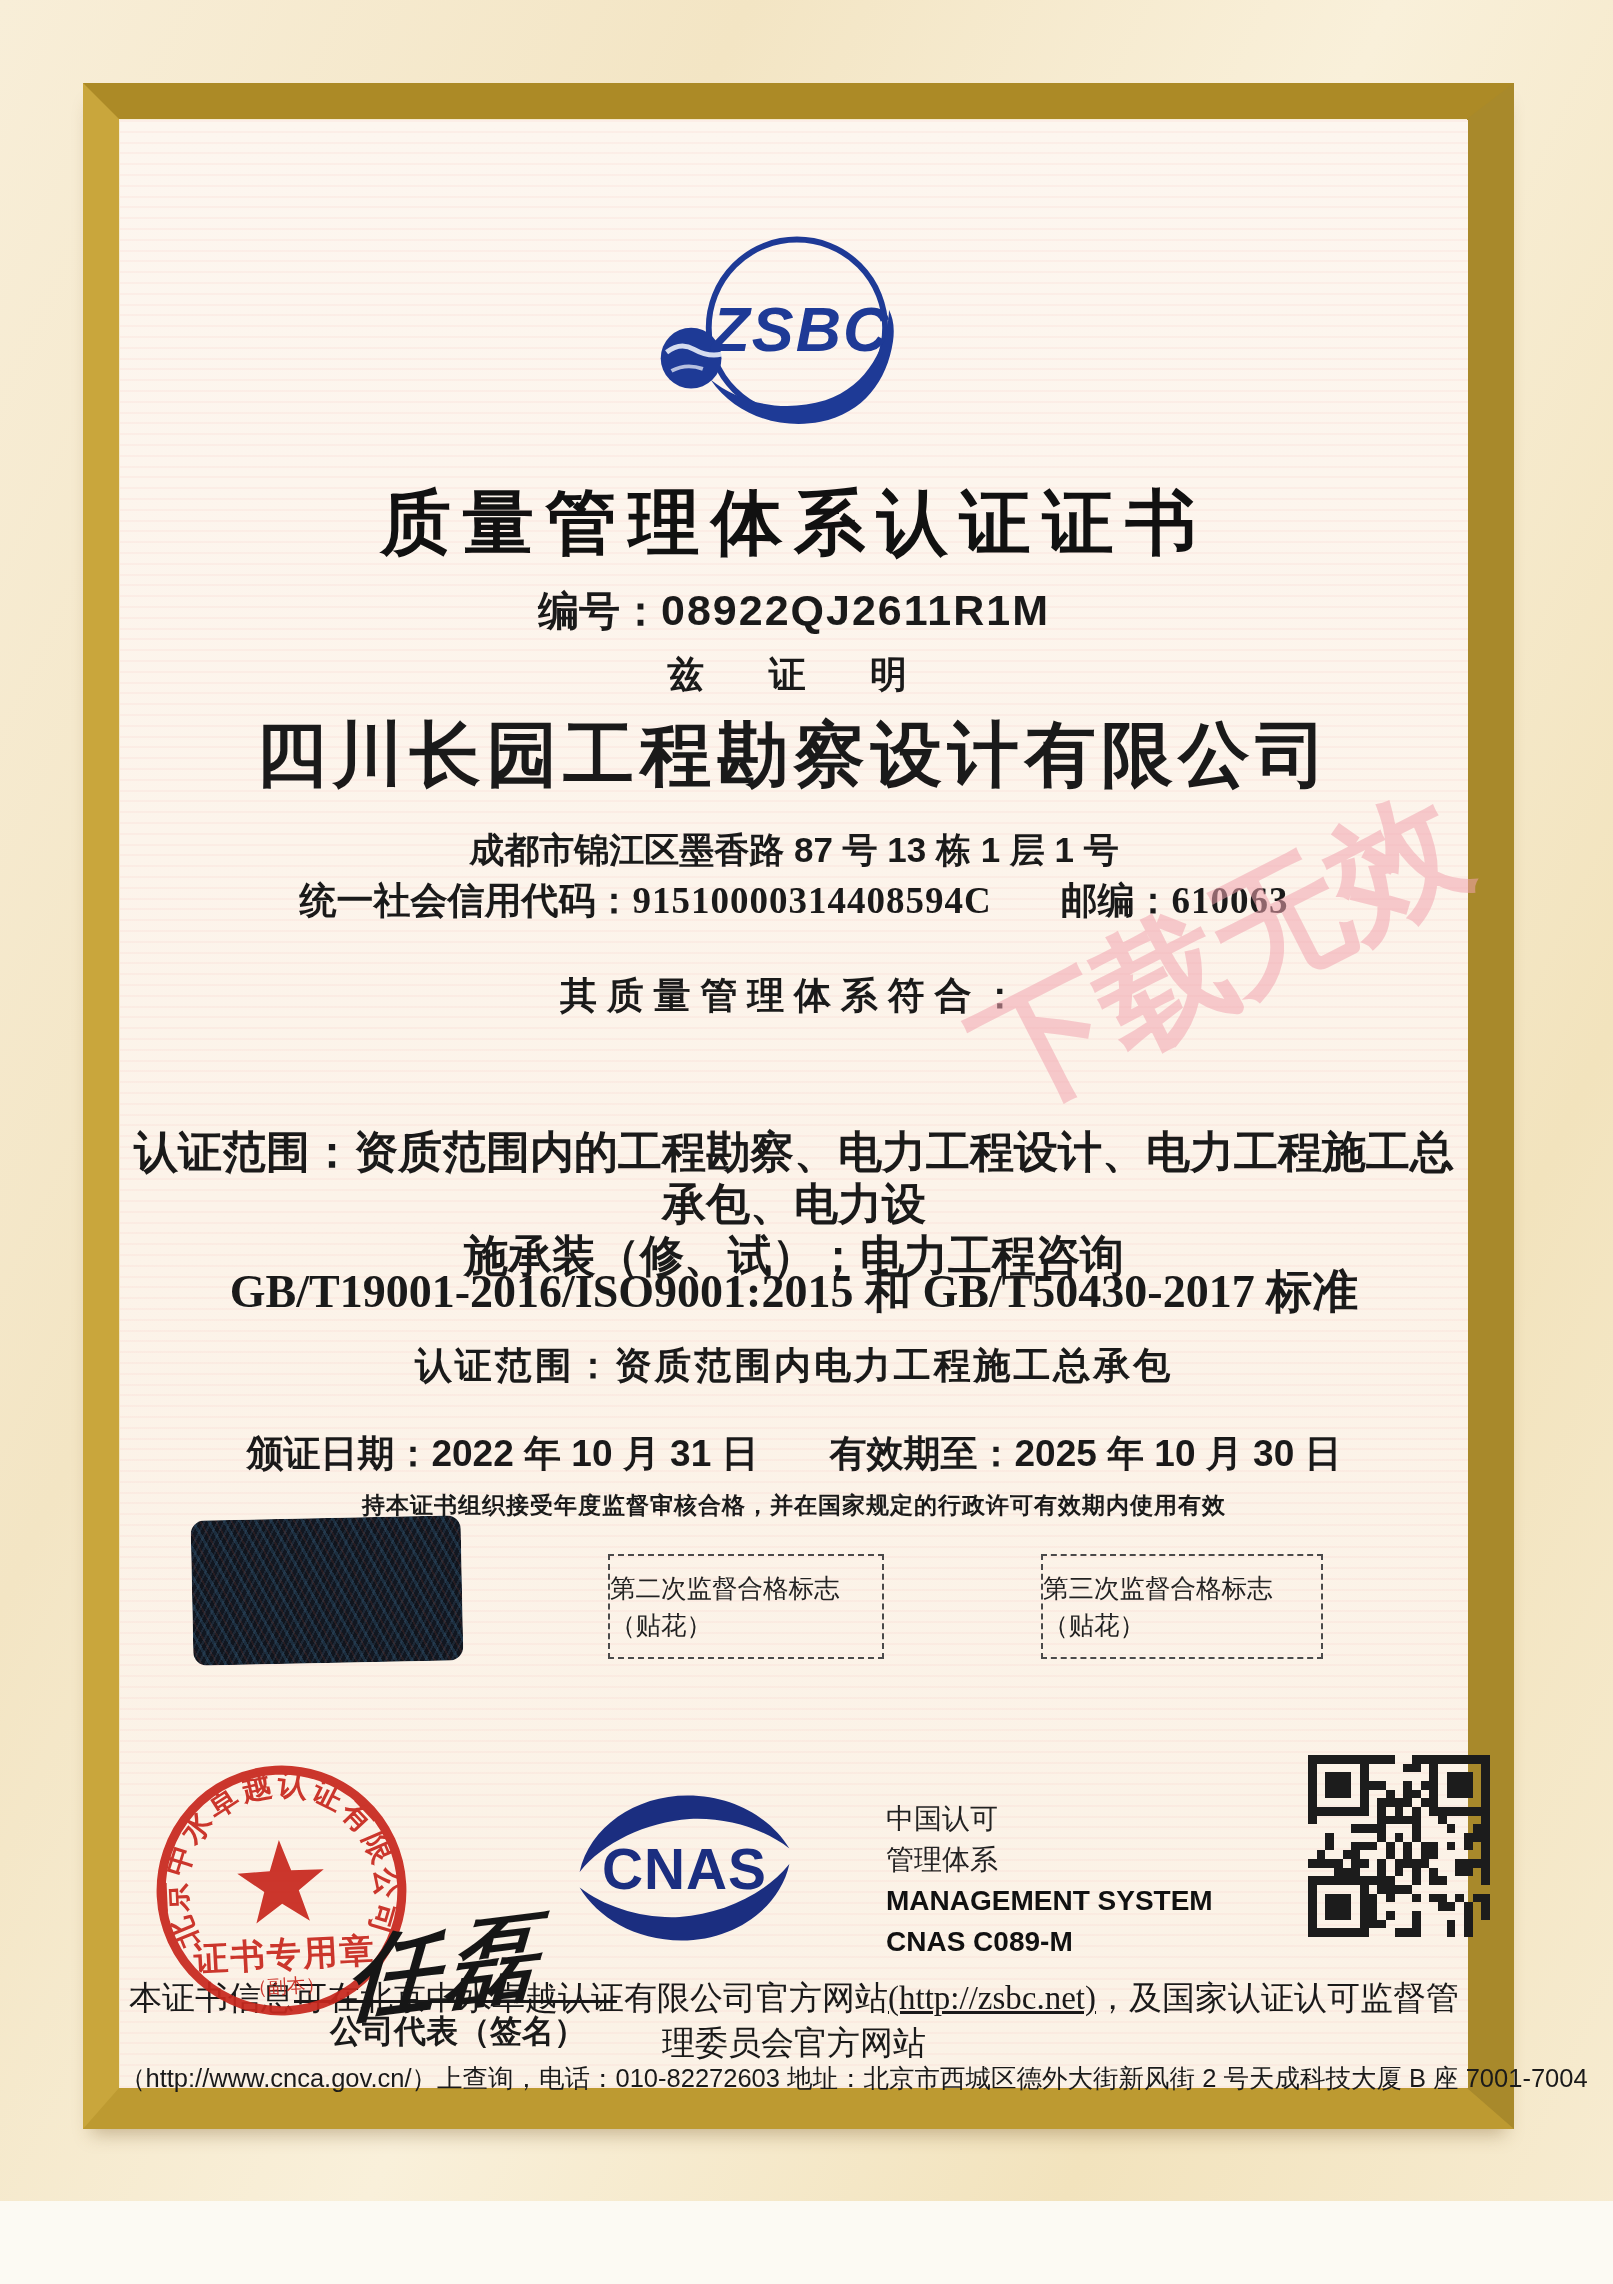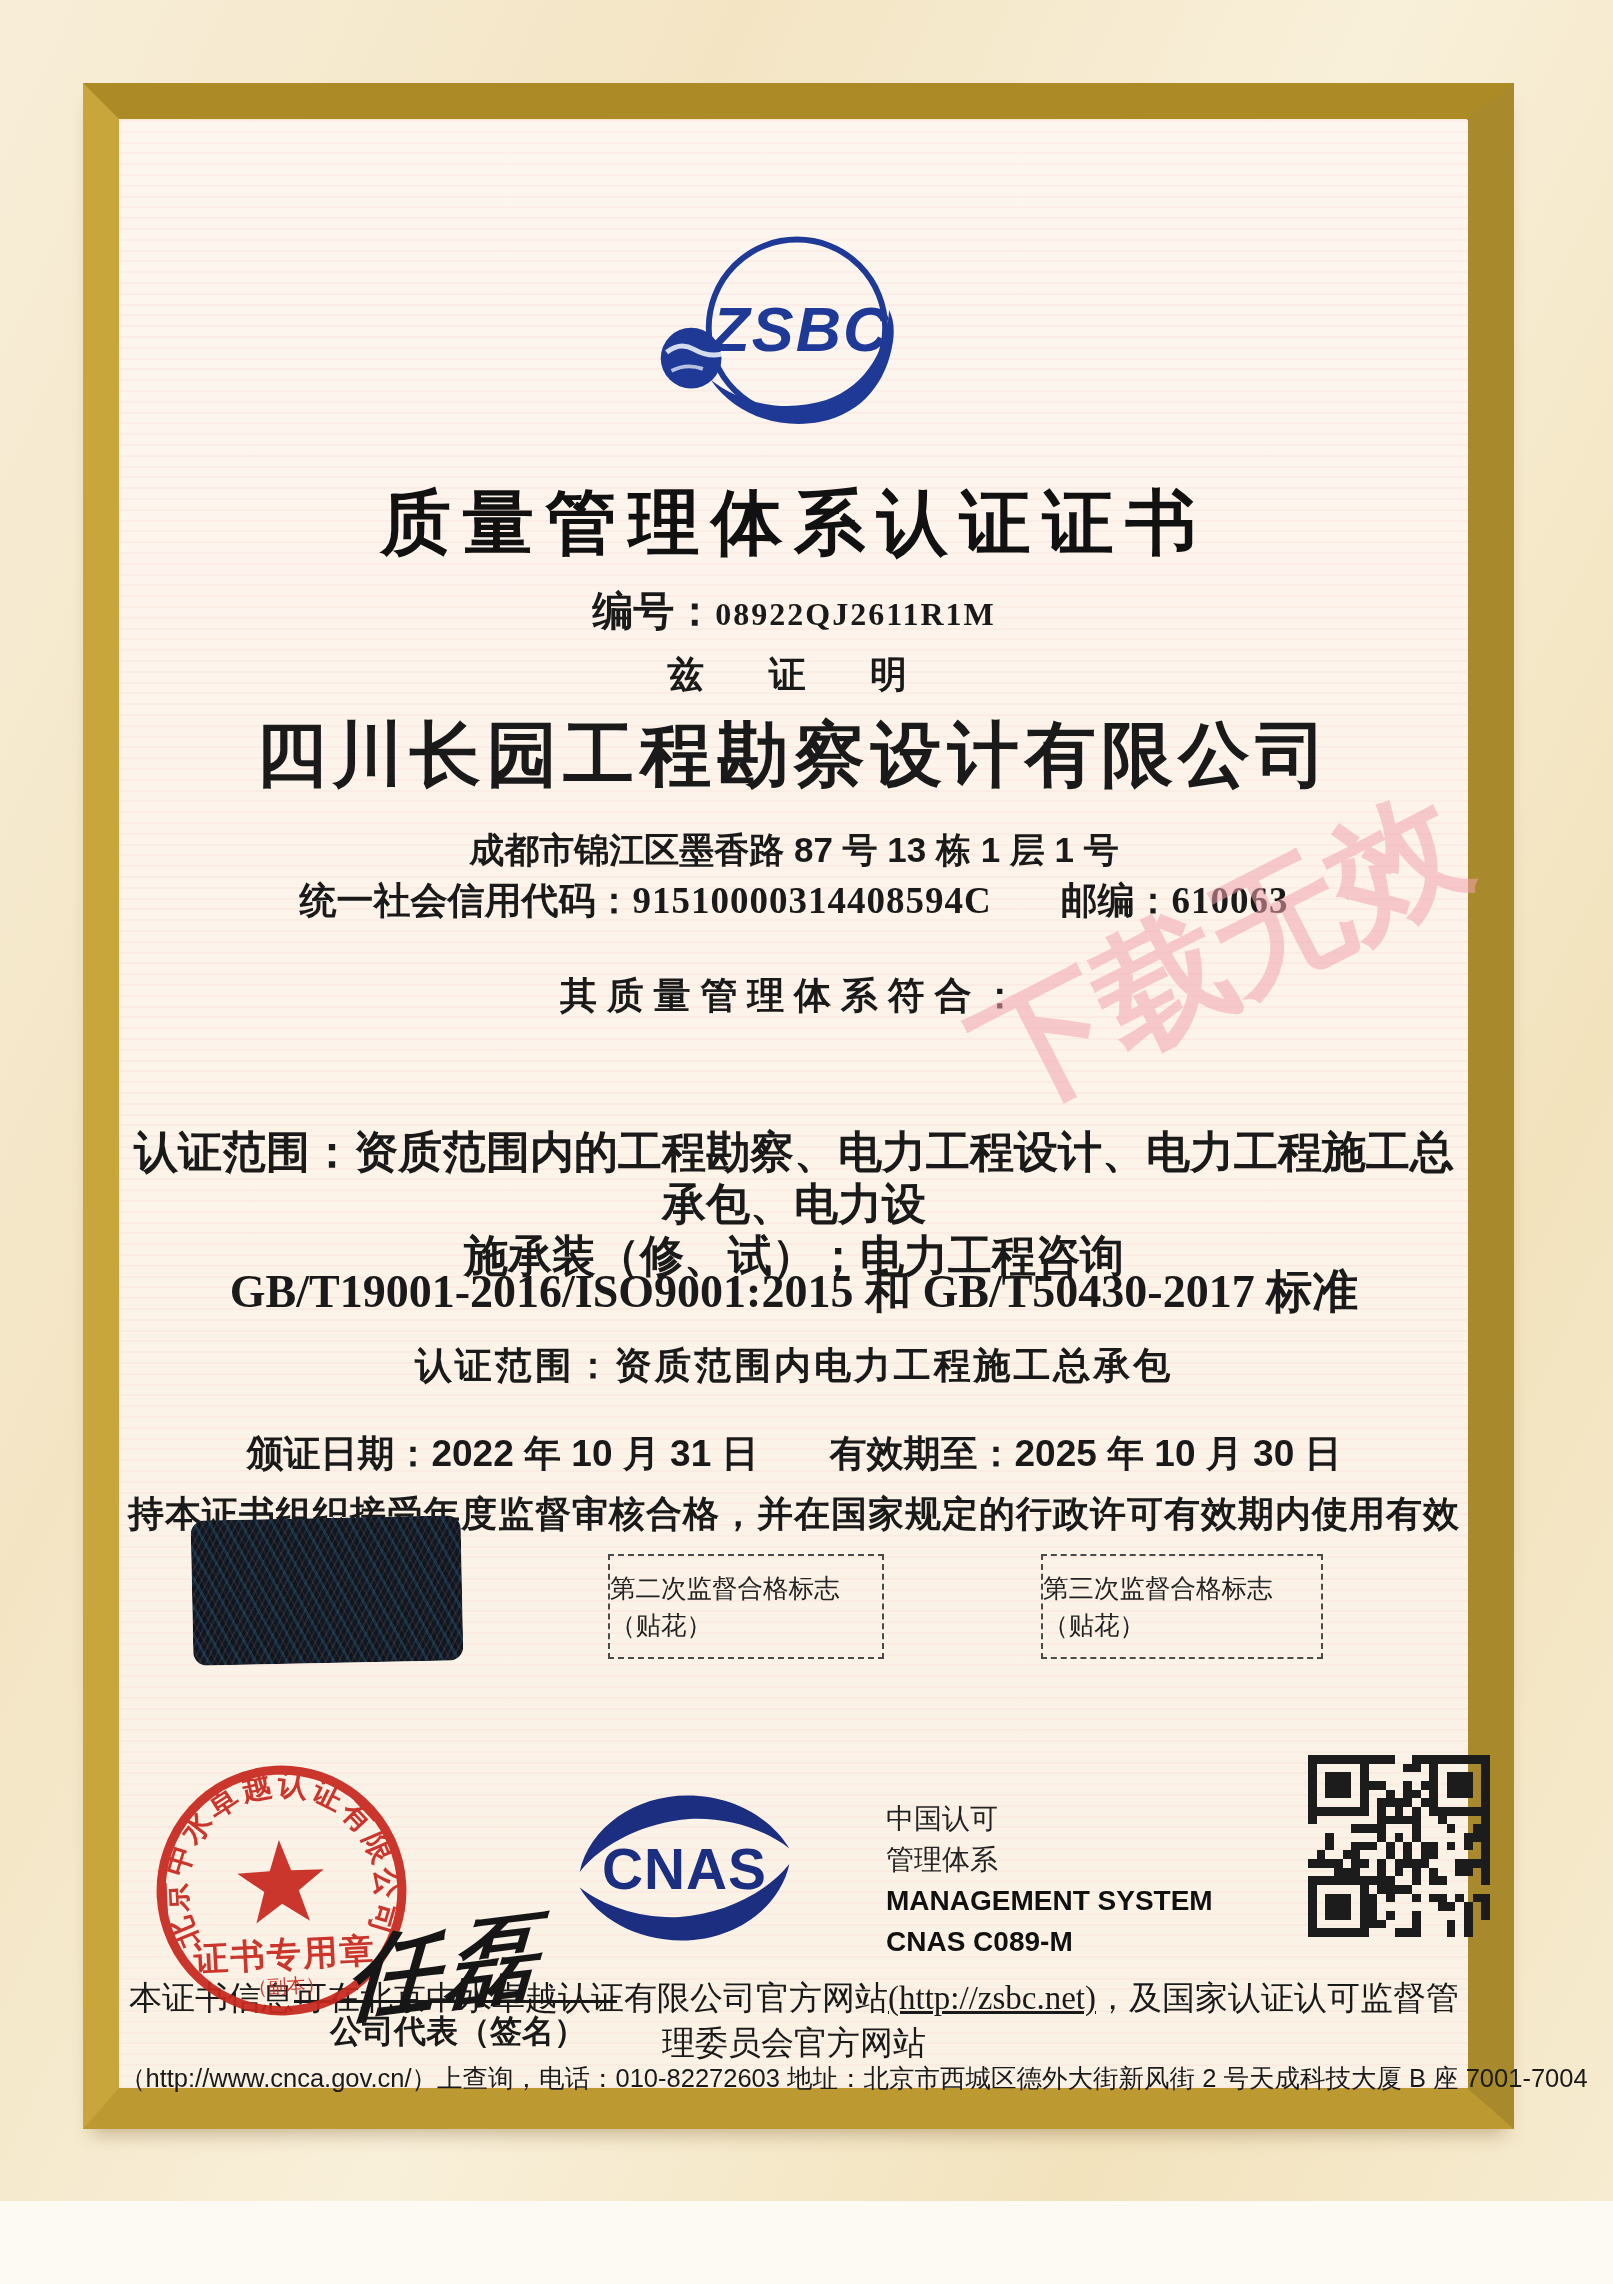--- a/index.html
+++ b/index.html
@@ -24,34 +24,34 @@
   .paper{
     position:absolute;left:120px;top:120px;width:1348px;height:1968px;
     background-color:#fdf4eb;
     background-image:
       repeating-linear-gradient(180deg, rgba(248,205,200,.20) 0 2px, rgba(255,255,255,0) 2px 10.8px),
       linear-gradient(180deg,#fdf6ef 0%,#fcf3e9 55%,#fbf2e6 100%);
   }
   .center{position:absolute;left:0;width:100%;text-align:center;}
   .title{top:356px;font-size:71px;font-weight:900;letter-spacing:11.8px;color:#111;}
   .serial{top:464px;font-size:41px;font-weight:700;}
-  .serial .code{font-family:Liberation Serif, serif;font-weight:700;letter-spacing:2px;font-size:32px;}
+  .serial .code{font-family:Liberation Sans, sans-serif;font-weight:700;letter-spacing:2px;font-size:43px;}
   .certify{top:530px;font-size:37px;font-weight:700;letter-spacing:13.7px;}
   .company{top:588px;font-size:71px;font-weight:700;letter-spacing:5.9px;white-space:nowrap;}
   .address{top:707px;font-size:35px;font-weight:700;}
   .credit{top:756px;font-size:37px;font-weight:700;white-space:nowrap;}
   .credit .code{font-family:"Liberation Serif","DejaVu Serif",serif;letter-spacing:1px;}
   .credit .gap{display:inline-block;width:69px;}
   .conform{top:851px;font-size:37px;font-weight:700;letter-spacing:9.8px;}
   .standard1{top:915px;font-size:45px;font-weight:700;font-family:"Liberation Serif","DejaVu Serif",serif;letter-spacing:1px;}
   .scope1{top:1006px;font-size:44px;font-weight:700;line-height:52px;}
   .standard2{top:1141px;font-size:46px;font-weight:700;font-family:"Liberation Serif","DejaVu Serif",serif;text-align:center;}
   .scope2{top:1221px;font-size:37px;font-weight:700;letter-spacing:2.9px;}
   .dates{top:1309px;font-size:37px;font-weight:700;display:flex;justify-content:center;gap:71px;}
-  .note{top:1370px;font-size:36px;font-weight:700;letter-spacing:1px;}
+  .note{top:1370px;font-size:23px;font-weight:700;letter-spacing:1px;}
   
   .sticker{
     position:absolute;left:72px;top:1398px;width:270px;height:145px;border-radius:13.7px;
     background-color:#11161f;
     background-image:
       repeating-linear-gradient(62deg, rgba(45,85,115,.38) 0 2.9px, rgba(10,12,16,.15) 2.9px 6.9px, rgba(125,60,50,.20) 6.9px 8.8px, rgba(20,30,45,.12) 8.8px 13.7px),
       repeating-linear-gradient(118deg, rgba(70,100,130,.25) 0 2px, rgba(0,0,0,0) 2px 5.9px);
     transform:rotate(-1.2deg);
   }
   .dashed-box{

